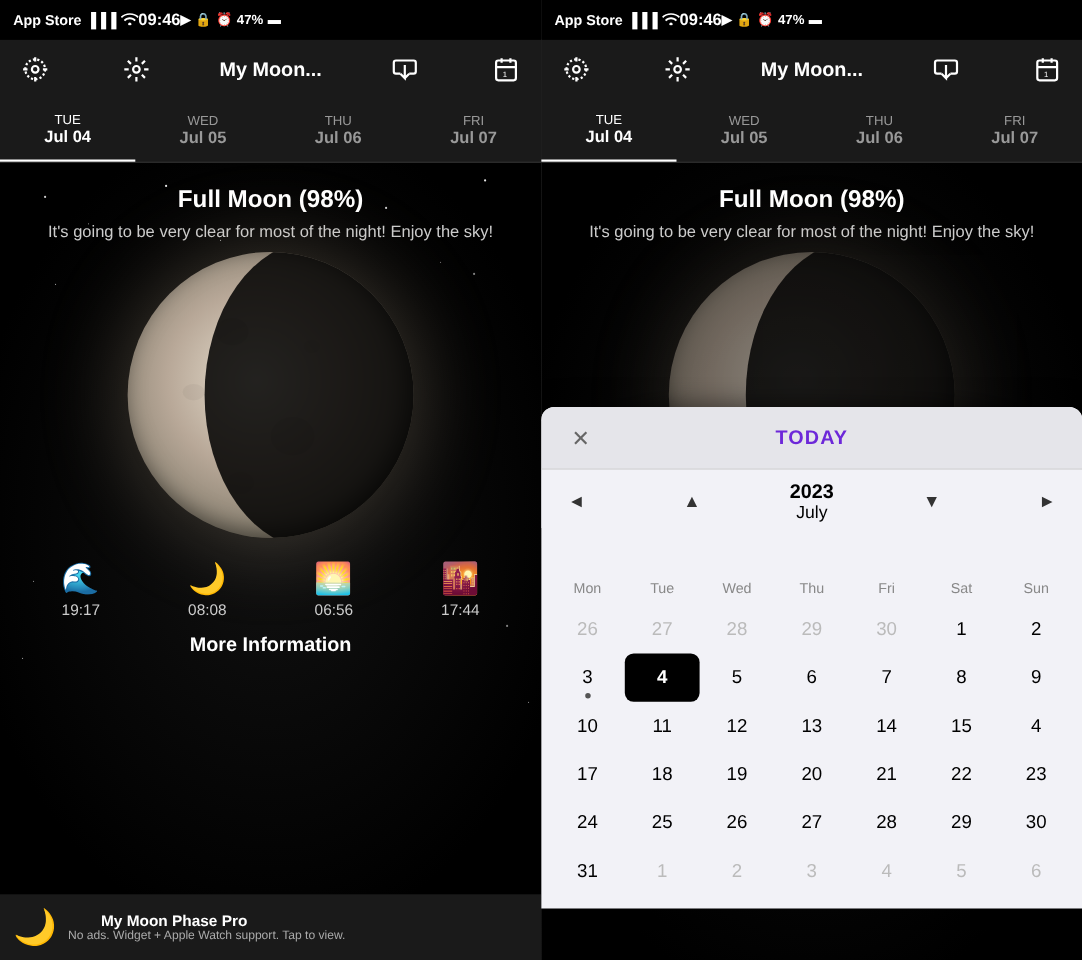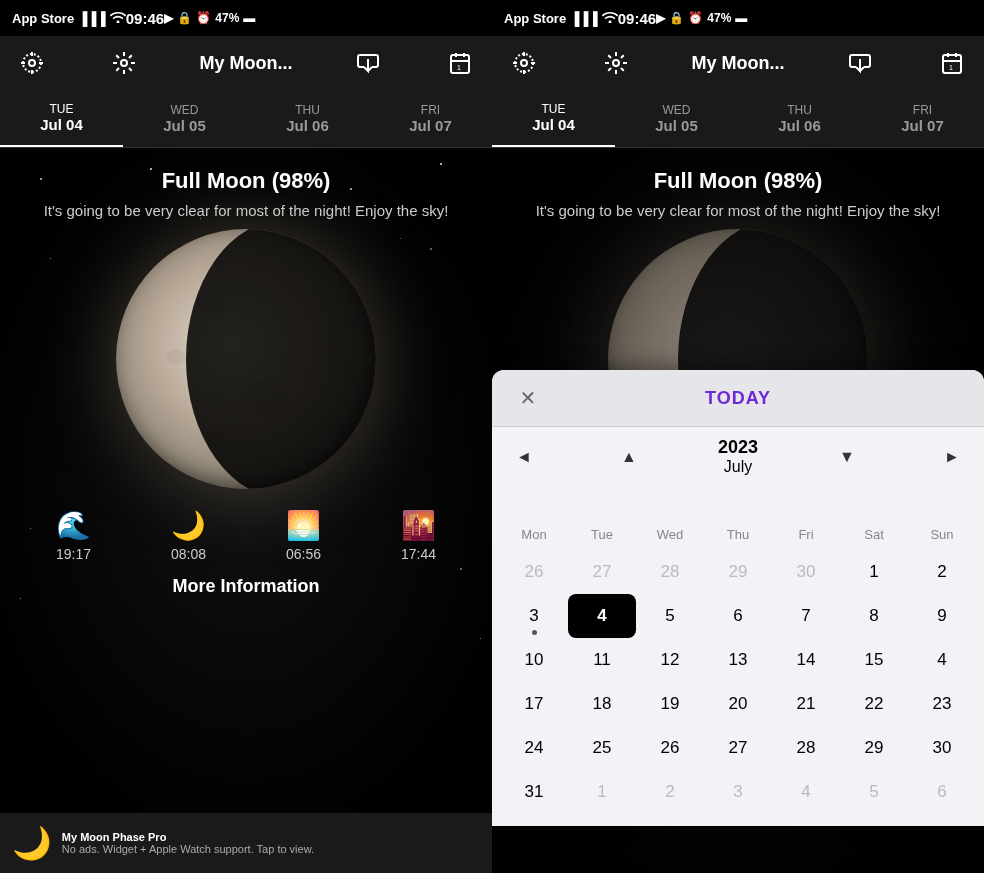--- a/index.html
+++ b/index.html
@@ -219,21 +219,21 @@
       background: #1a1a1a;
       display: flex;
       align-items: center;
       padding: 0 12px;
       gap: 10px;
       flex-shrink: 0;
       z-index: 10;
     }
     .footer-ad-icon { font-size: 32px; }
     .footer-ad-text { flex: 1; }
-    .footer-ad-title { font-size: 11px; font-weight: 700; color: #fff; }
+    .footer-ad-title { font-size: 14px; font-weight: 700; color: #fff; margin-left: 30px; }
     .footer-ad-desc { font-size: 11px; color: #aaa; }
 
     
     .calendar-overlay {
       position: absolute;
       top: 370px;
       left: 0;
       width: 492px;
       background: #f2f2f7;
       border-radius: 12px 12px 0 0;

